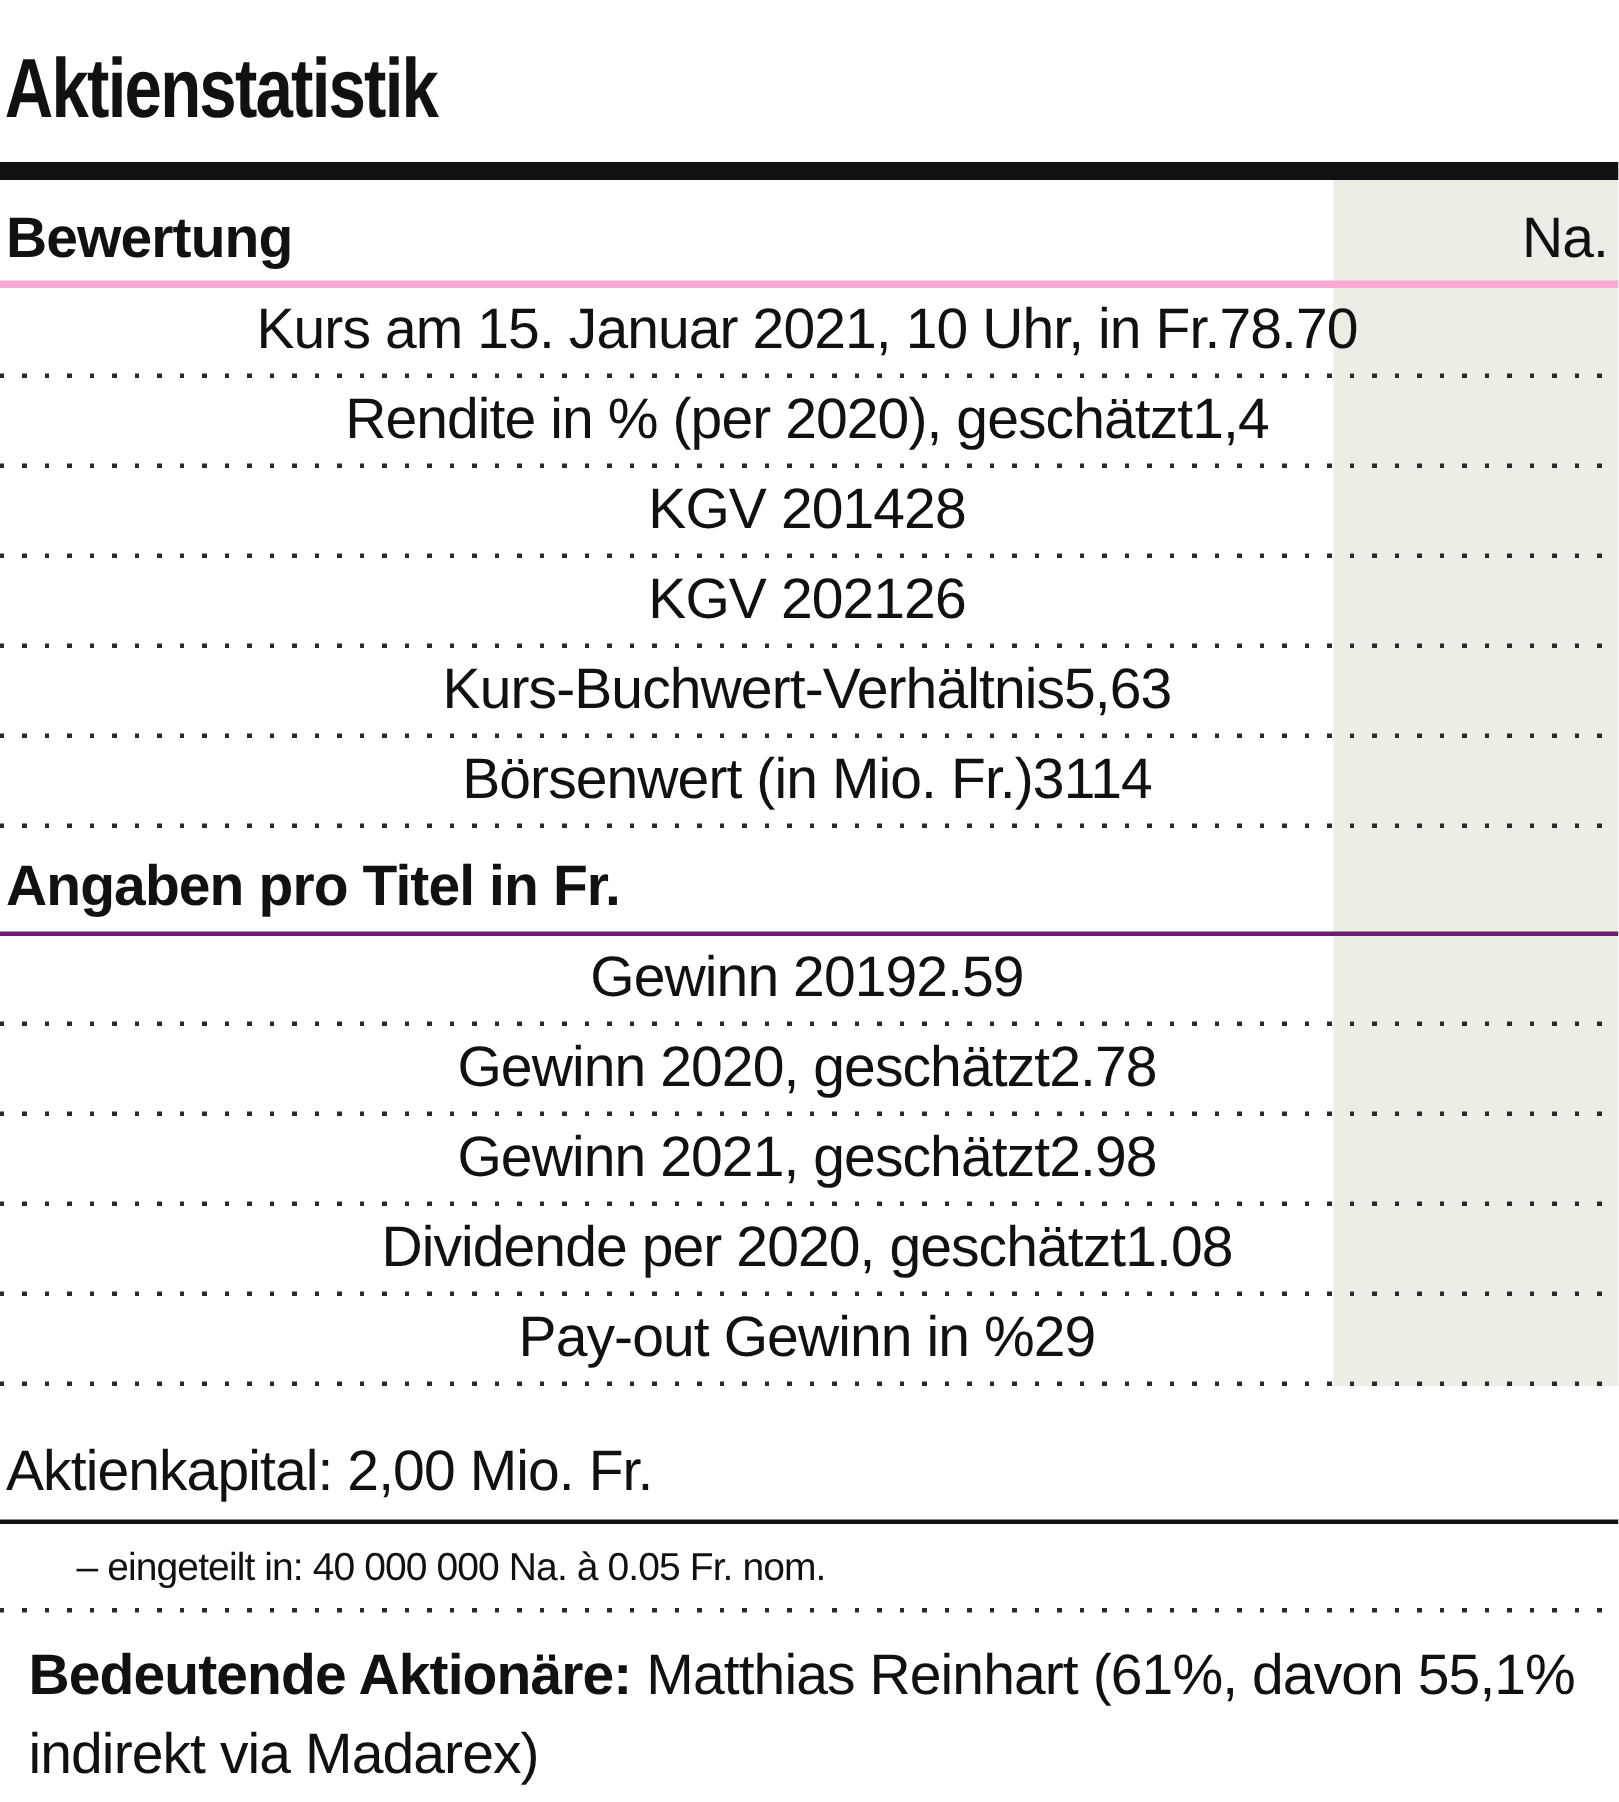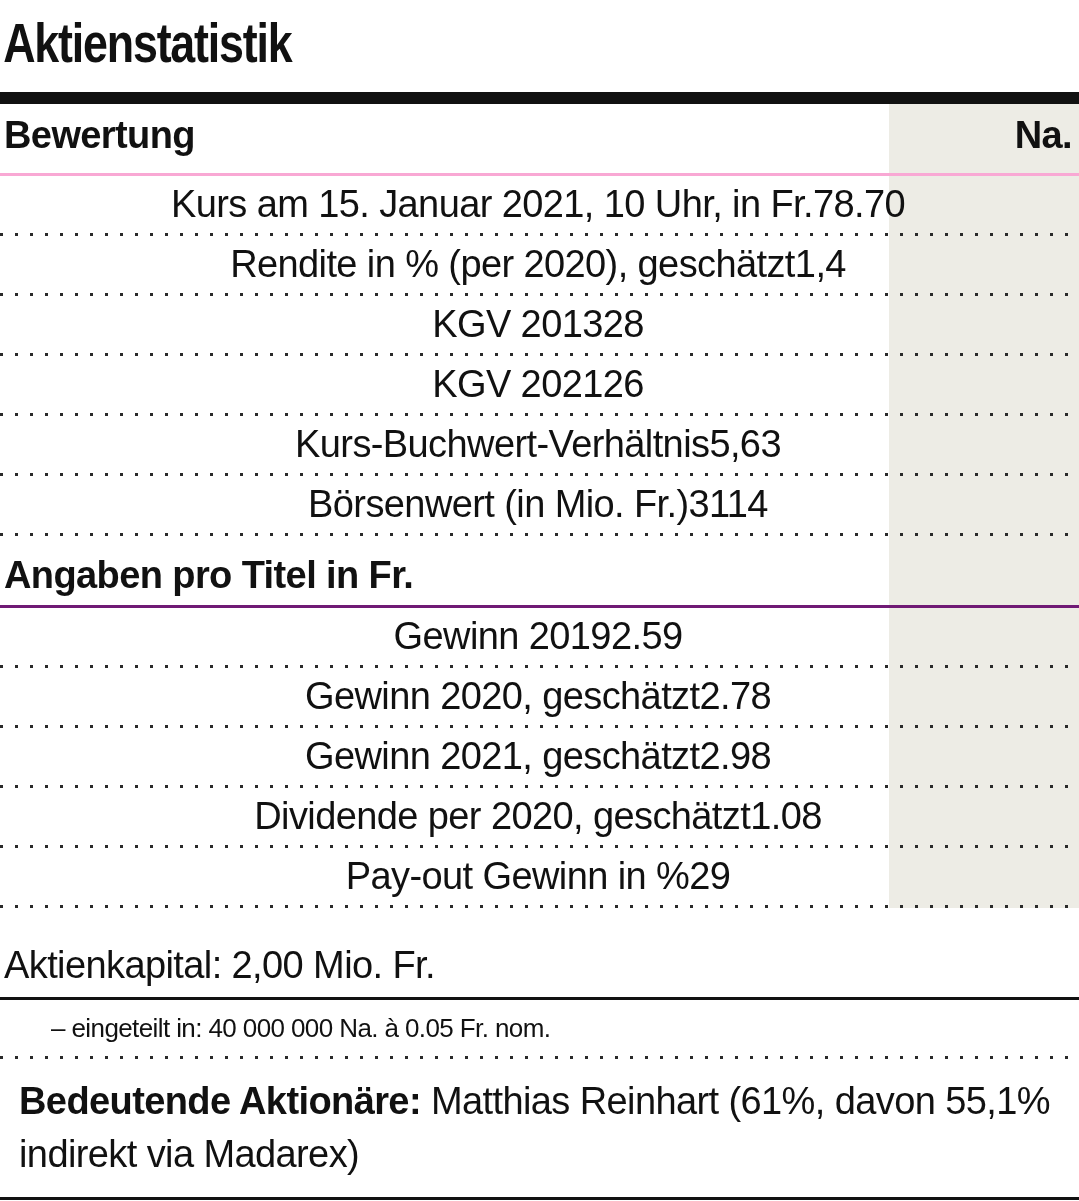--- a/index.html
+++ b/index.html
@@ -4,21 +4,21 @@
 <style>
   * { margin: 0; padding: 0; box-sizing: border-box; }
   html, body { background: #ffffff; }
   body {
     width: 1079px;
     height: 1201px;
     font-family: "Liberation Sans", sans-serif;
     color: #111111;
     overflow: hidden;
   }
-  .page { width: 1079px; height: 1067px; padding-top: 10px; }
+  .page { width: 1079px; height: 1067px; padding-top: 10px; margin-top: 16px; }
 
   
   .page-title {
     font-size: 56px;
     font-weight: bold;
     letter-spacing: -1.5px;
     line-height: 1.18;
     padding-left: 4px;
     transform: scaleX(0.80);
     transform-origin: left center;
@@ -33,29 +33,29 @@
     position: absolute;
     top: 0; right: 0; bottom: 0;
     width: 190px;
     background: #edece5;
   }
   .table-wrap > * { position: relative; z-index: 1; }
 
   .hdr-row {
     display: flex;
     justify-content: space-between;
-    align-items: center;
+    align-items: flex-end;
     height: 72px;
     padding: 0 7px 6px 4px;
-    border-bottom: 3px solid #f9a8d4;
+    border-bottom: 5px solid #f9a8d4;
     font-size: 38px;
     letter-spacing: -0.6px;
   }
   .hdr-left { font-weight: bold; }
-  .hdr-right { font-weight: bold; }
+  .hdr-right { font-weight: normal; }
 
   .row {
     display: flex;
     justify-content: center;
     align-items: center;
     height: 57px;
     padding: 0 7px 0 4px;
     font-size: 38px;
     letter-spacing: -0.6px;
     white-space: nowrap;
@@ -126,21 +126,21 @@
     </div>
     <div class="dots"></div>
 
     <div class="row">
       <span>Rendite in % (per 2020), geschätzt</span>
       <span>1,4</span>
     </div>
     <div class="dots"></div>
 
     <div class="row">
-      <span>KGV 2013</span>
+      <span>KGV 2014</span>
       <span>28</span>
     </div>
     <div class="dots"></div>
 
     <div class="row">
       <span>KGV 2021</span>
       <span>26</span>
     </div>
     <div class="dots"></div>
 

